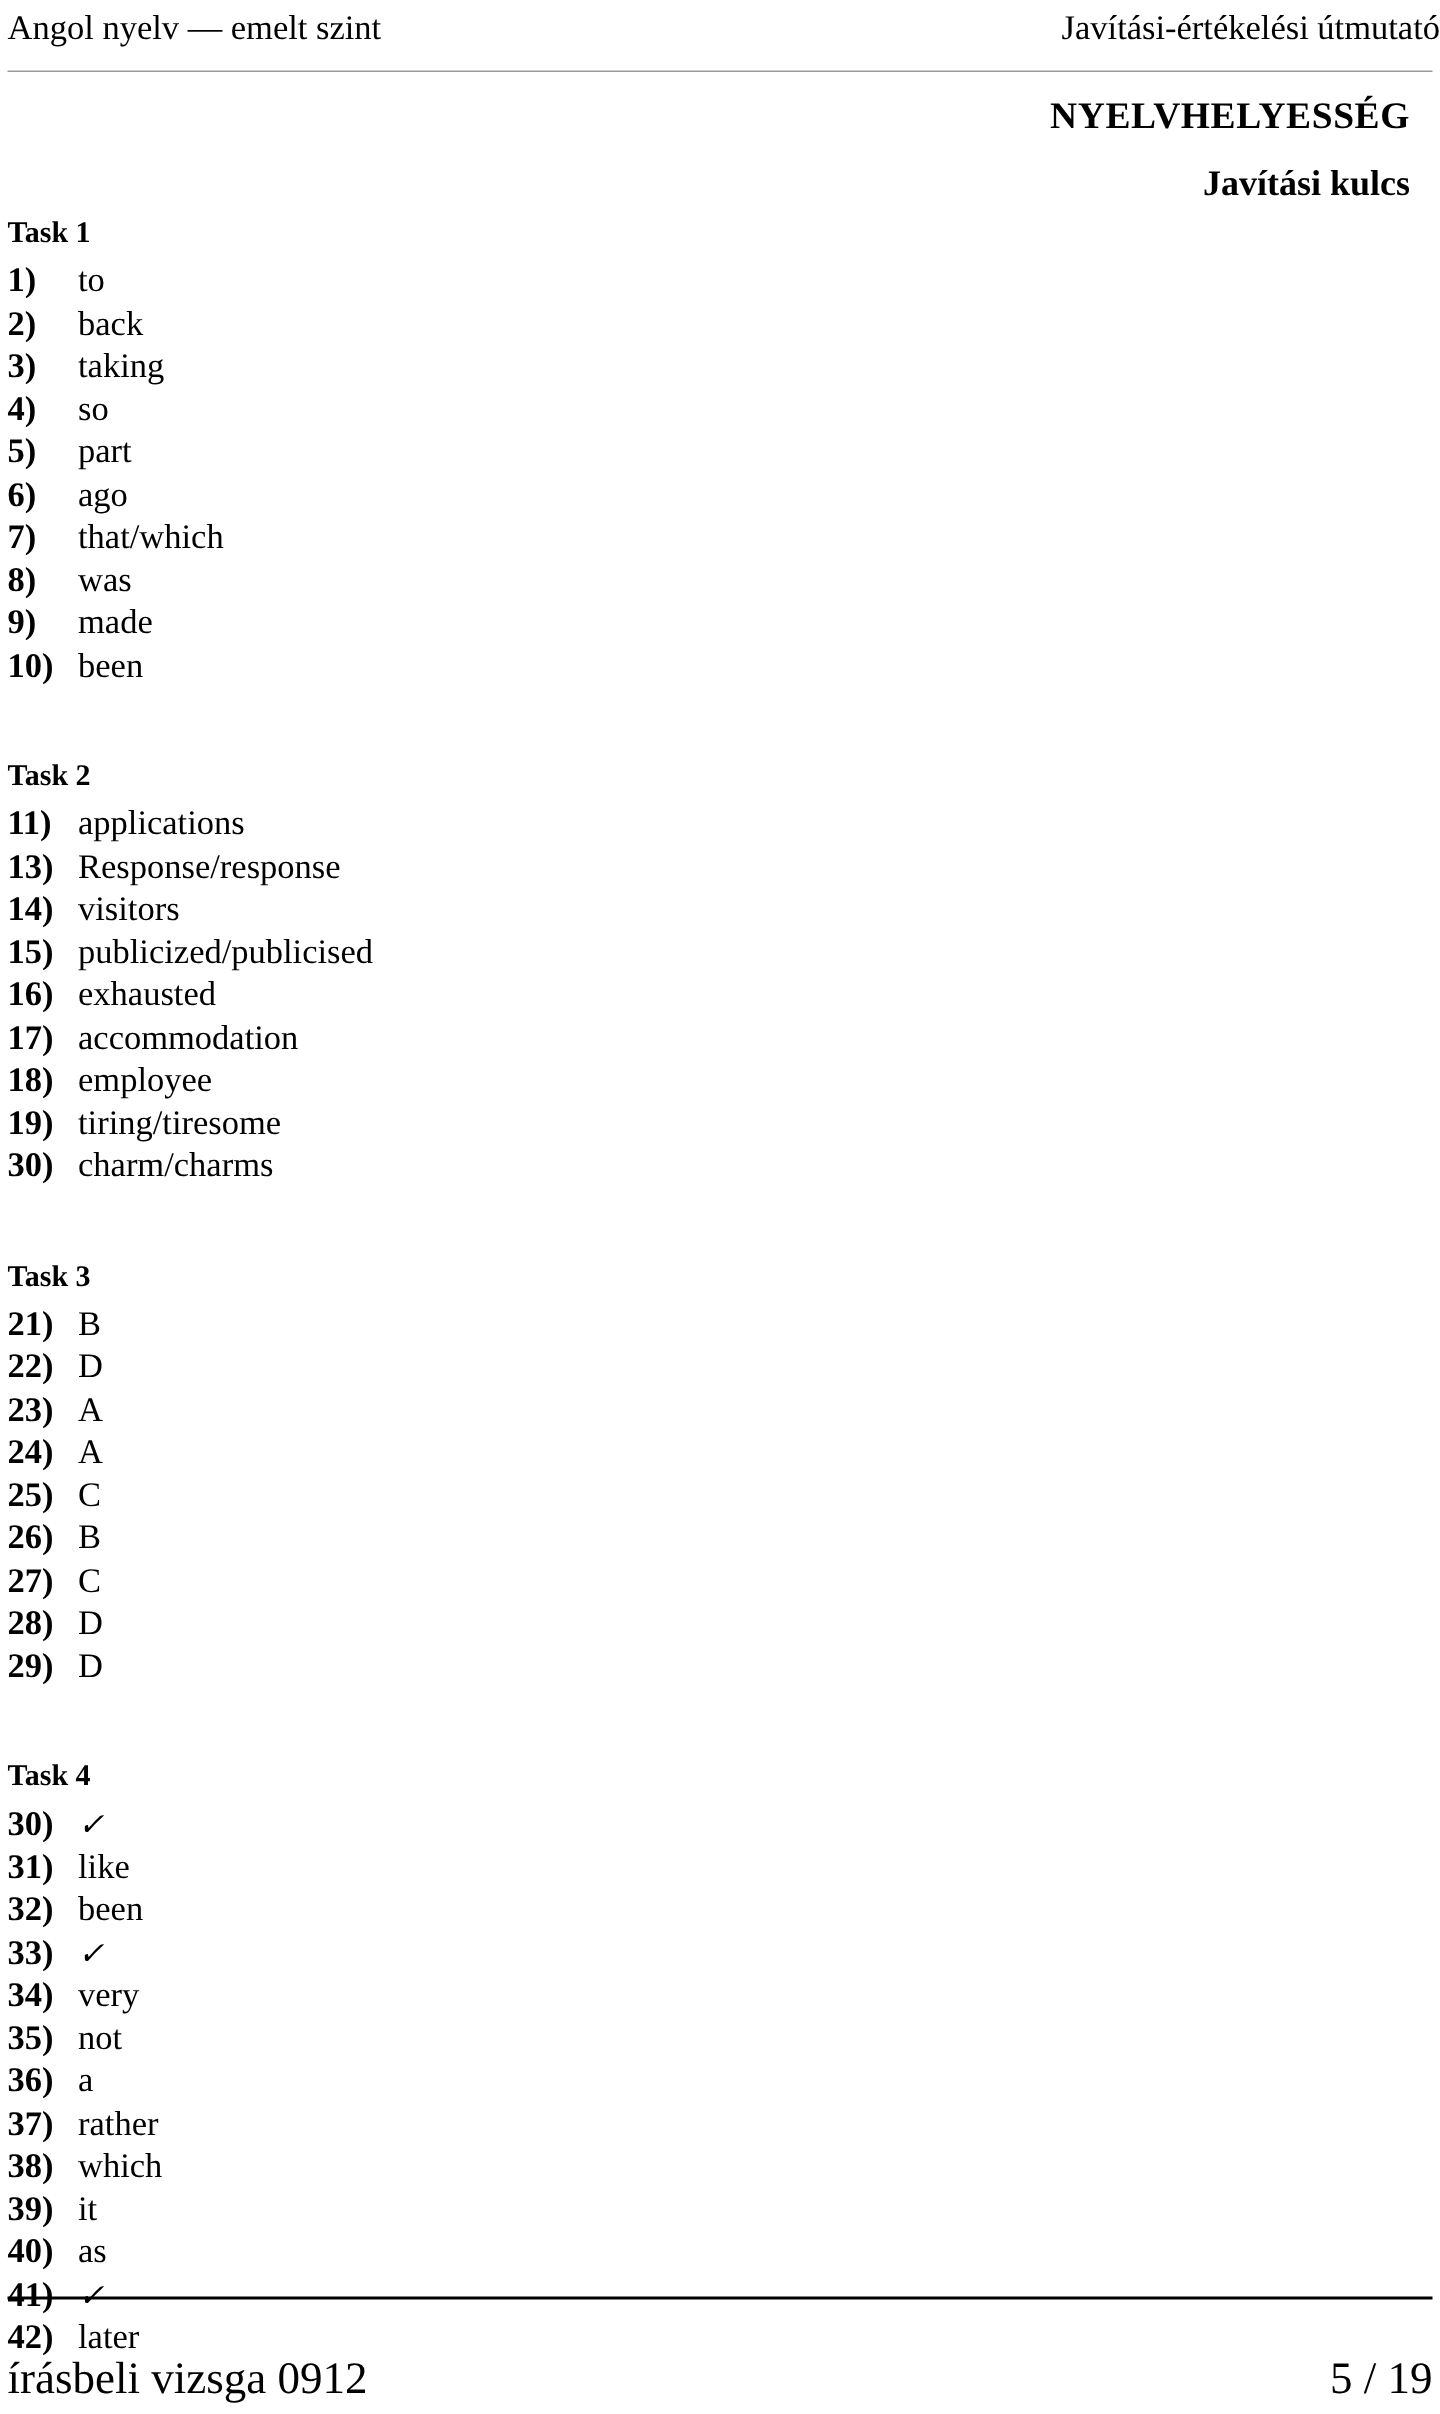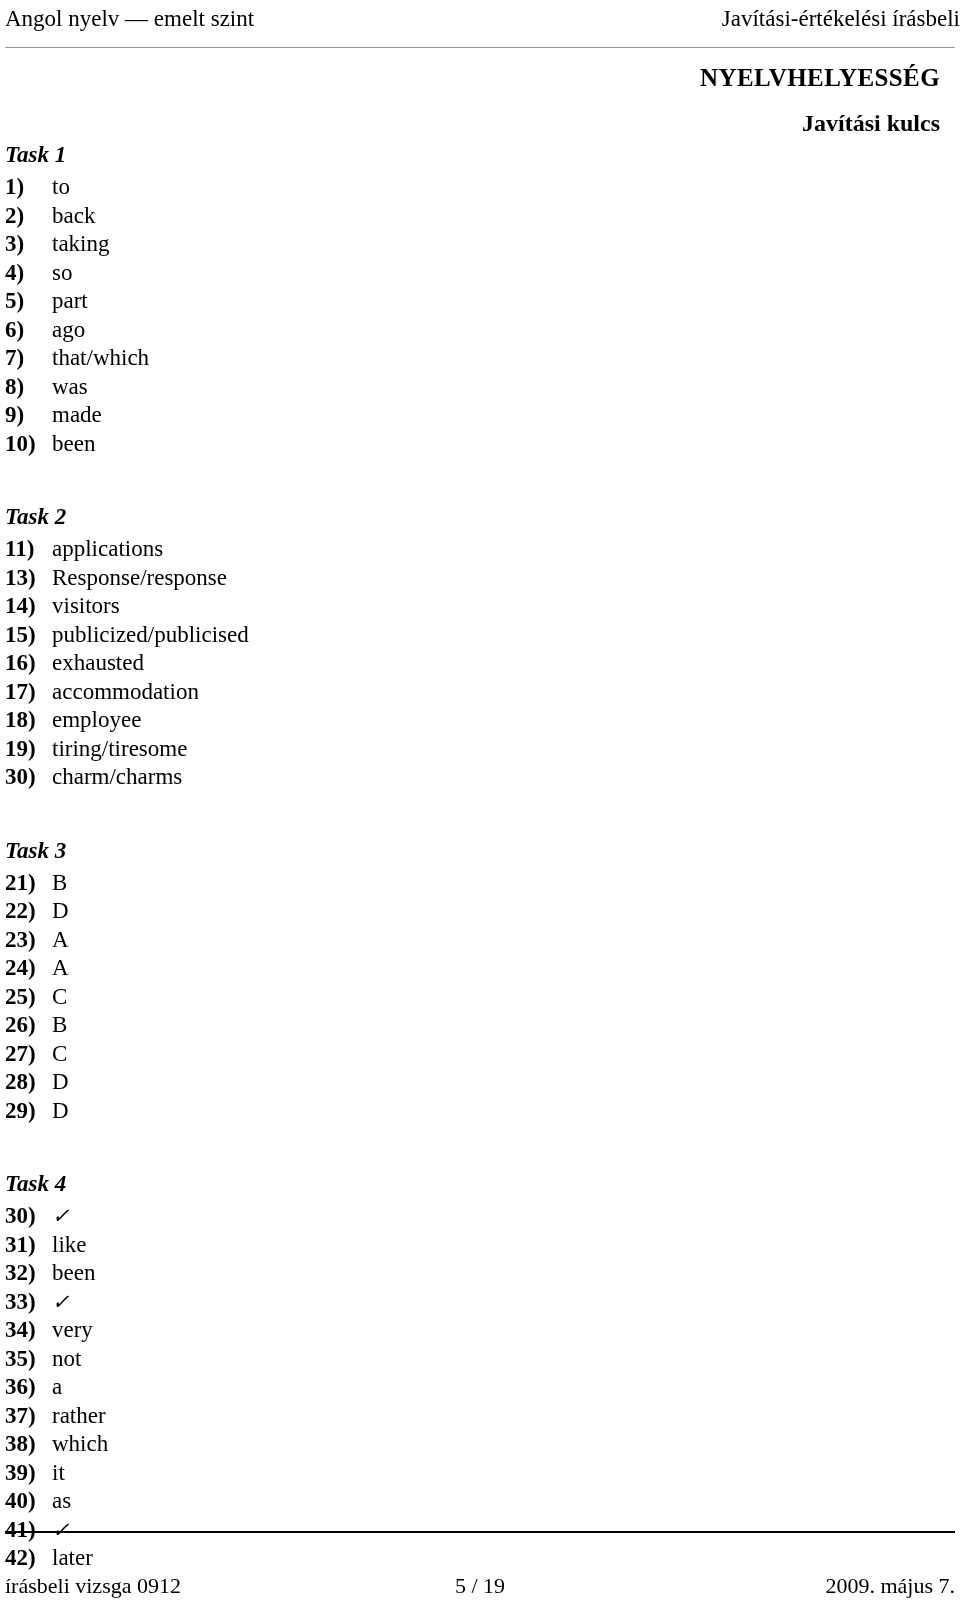--- a/index.html
+++ b/index.html
@@ -71,22 +71,21 @@
     position: absolute;
     top: 140px;
     left: 5px;
     width: 700px;
   }
 
   .task-block { margin: 0; }
   .task-block + .task-block { margin-top: 44px; }
 
   .task-heading {
-    font-size: 23px;
-    font-style: italic;
+    font-size: 20px;
     font-weight: bold;
     line-height: 30px;
     margin-bottom: 3px;
   }
 
   .answer-row {
     display: flex;
     align-items: baseline;
     line-height: 28.5px;
     height: 28.5px;
@@ -116,34 +115,34 @@
     height: 2px;
     background: #000000;
   }
   .page-footer {
     position: absolute;
     left: 5px;
     right: 5px;
     top: 1572px;
     display: flex;
     align-items: baseline;
-    font-size: 22px;
+    font-size: 30px;
     line-height: 28px;
   }
   .ftr-left { flex: 1 1 0; text-align: left; white-space: nowrap; }
   .ftr-center { flex: 0 0 auto; text-align: center; white-space: nowrap; }
   .ftr-right { flex: 1 1 0; text-align: right; white-space: nowrap; }
 </style>
 </head>
 <body>
 
 <div class="page-header">
   <div class="hdr-row">
     <div class="hdr-left">Angol nyelv — emelt szint</div>
-    <div class="hdr-right">Javítási-értékelési írásbeli</div>
+    <div class="hdr-right">Javítási-értékelési útmutató</div>
   </div>
 </div>
 <div class="header-rule"></div>
 
 <div class="titles">
   <div class="title-main">NYELVHELYESSÉG</div>
   <div class="title-sub">Javítási kulcs</div>
 </div>
 
 <div class="content">
@@ -322,14 +321,13 @@
         <span class="answer-num">42)</span>
         <span class="answer-val">later</span>
       </div>
     </div>
   </div>
 
 <div class="footer-rule"></div>
 <div class="page-footer">
   <div class="ftr-left">írásbeli vizsga 0912</div>
   <div class="ftr-center">5 / 19</div>
-  <div class="ftr-right">2009. május 7.</div>
 </div>
 
 </body></html>

